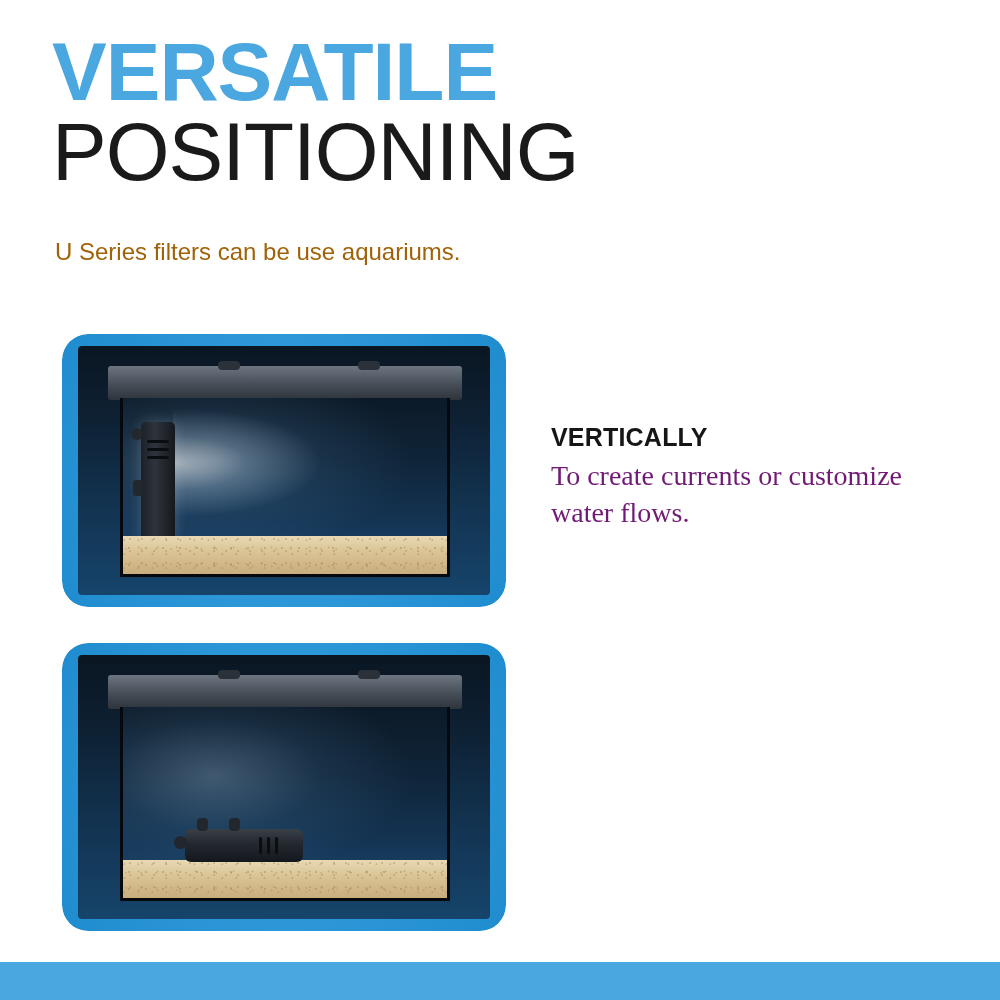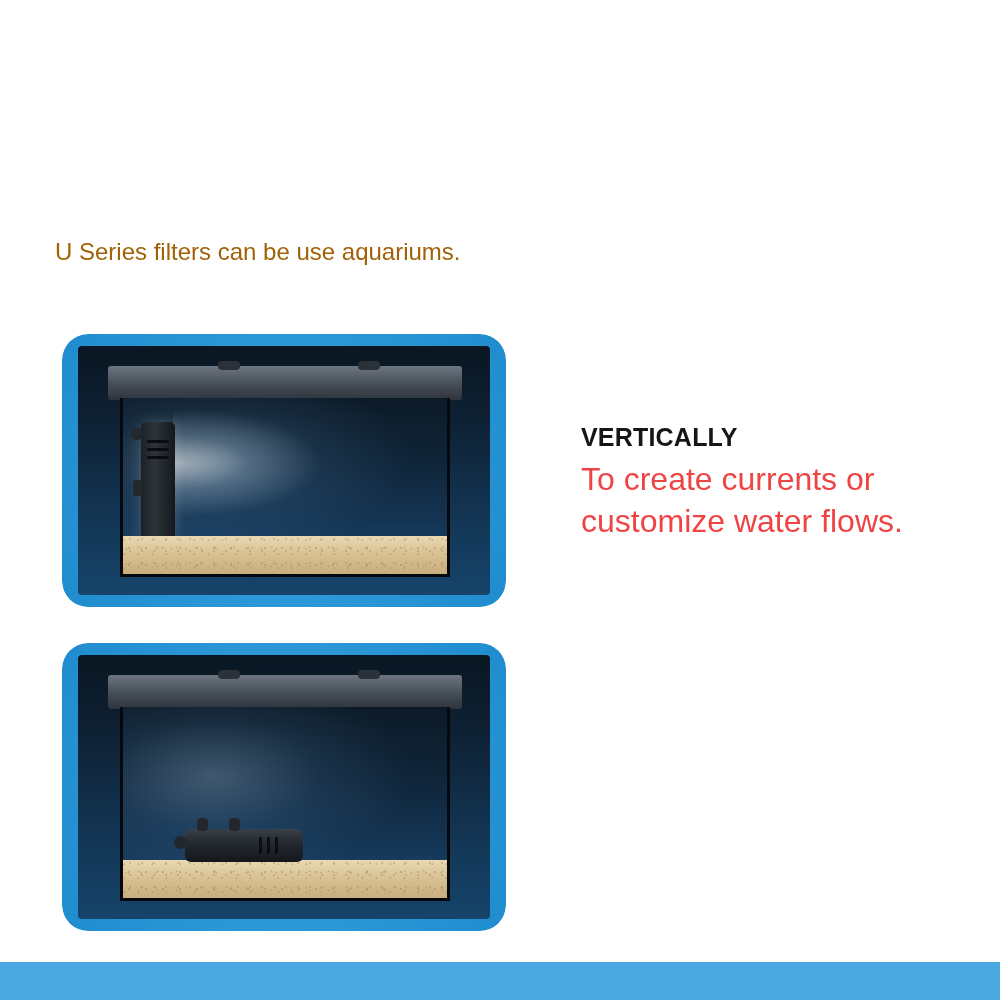--- a/index.html
+++ b/index.html
@@ -232,55 +232,58 @@
     width: 13px;
     height: 13px;
     background: #22272e;
     border-radius: 50%;
   }
 
   
   .caption {
     position: absolute;
     width: 400px;
-    margin-left: 30px;
   }
   .caption-1 { left: 551px; top: 423px; }
   .caption-2 { left: 551px; top: 720px; }
   .caption h3 {
     margin: 0 0 6px 0;
     font-size: 25px;
     font-weight: bold;
     color: #161616;
     letter-spacing: 0.2px;
     font-family: "Liberation Sans", sans-serif;
   }
   .caption p {
     margin: 0;
-    font-size: 32px;
+    font-size: 28px;
     line-height: 1.32;
-    color: #ef4444;
-    font-family: Liberation Sans, sans-serif;
+    color: #701a75;
+    font-family: Liberation Serif, serif;
   }
 
   
   .bottom-bar {
     position: absolute;
     left: 0;
     right: 0;
     bottom: 0;
     height: 38px;
     background: #4aa7e0;
   }
 </style>
 </head>
 <body>
 
 <div class="page">
 
+  <div class="headline">
+    <div class="line1">VERSATILE</div>
+    <div class="line2">POSITIONING</div>
+  </div>
 
   <div class="subhead">U Series filters can be use aquariums.</div>
 
   <div class="panel panel-1">
     <div class="panel-bg"></div>
     <div class="panel-inner">
       <div class="tank-hood">
         <div class="hood-knob k1"></div>
         <div class="hood-knob k2"></div>
       </div>

